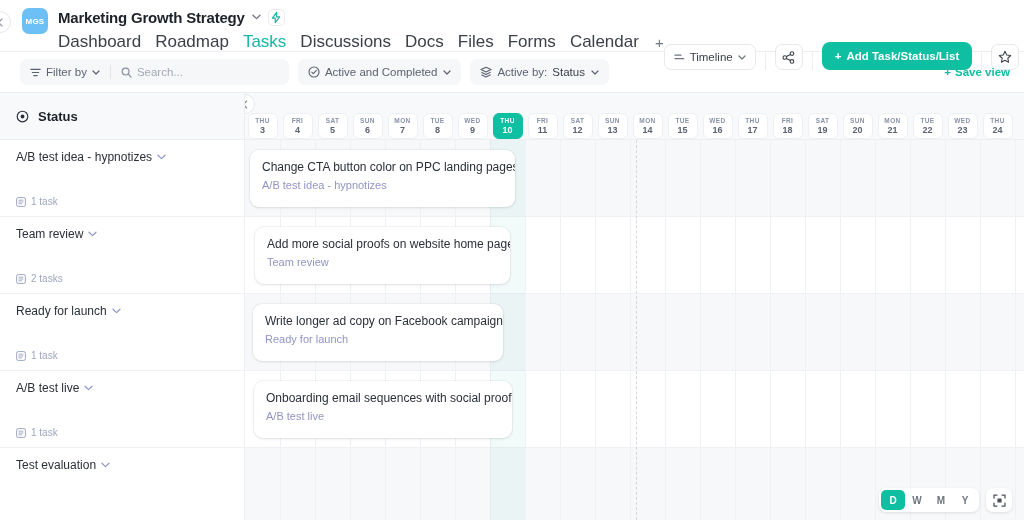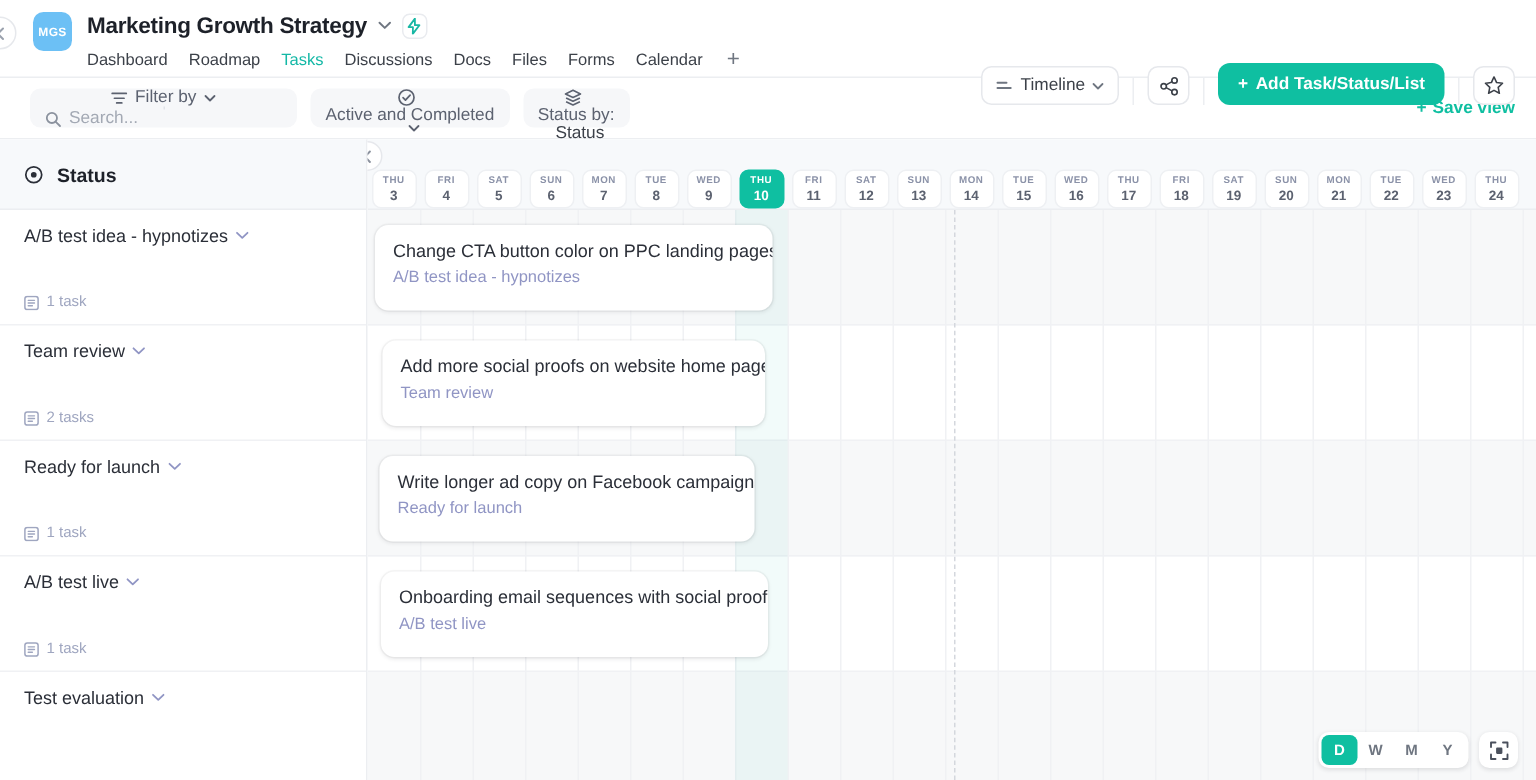--- a/index.html
+++ b/index.html
@@ -50,21 +50,21 @@
     letter-spacing: -.2px;
   }
   .caret { color: #6f7681; font-size: 10px; line-height: 1; }
   .bolt-box {
     width: 17px; height: 17px; border-radius: 5px;
     border: 1px solid #e9ebef; background: #fff;
     display: flex; align-items: center; justify-content: center;
   }
   .navtabs { display: flex; align-items: center; gap: 14px; margin-top: 5px; }
   .navtab {
-    font-size: 11px; color: #3c4149; white-space: nowrap;
+    font-size: 17px; color: #3c4149; white-space: nowrap;
   }
   .navtab.active { color: #14b8a6; }
   .navtab.plus { color: #6f7681; font-size: 15px; line-height: 1; padding-left: 2px; }
 
   .hdr-right {
     margin-left: auto;
     display: flex; align-items: flex-end; gap: 0;
     padding: 0 14px 0 0; height: 46px; margin-top: 24px;
   }
   .sep { width: 1px; height: 18px; background: #eceef1; margin: 0 9px; }
@@ -86,21 +86,21 @@
 
   
   .filterbar {
     height: 41px; display: flex; align-items: center;
     padding: 0 14px 0 20px; gap: 9px;
     border-bottom: 1px solid #eceef1; background: #fff;
   }
   .fb-group {
     height: 26px; background: #f6f7f9; border-radius: 7px;
     display: flex; align-items: center; padding: 0 10px;
-    font-size: 11.5px; color: #5c6270; flex-direction: column;
+    font-size: 11.5px; color: #5c6270;
   }
   .fb-group.search { flex: 0 0 auto; padding: 0; }
   .fb-sub { display: flex; align-items: center; gap: 5px; padding: 0 10px; height: 26px; }
   .fb-divider { width: 1px; height: 14px; background: #e1e4e9; }
   .search-input {
     border: 0; background: transparent; outline: none;
     font-family: "Liberation Sans", sans-serif;
     font-size: 11.5px; color: #5c6270; width: 142px;
   }
   .search-input::placeholder { color: #a3a9b4; }
@@ -357,21 +357,21 @@
   </div>
 
   <div class="fb-group">
     <span style="margin-right:5px">
       <svg width="12" height="12" viewBox="0 0 12 12">
           <path d="M6 1.2 L11 3.6 L6 6 L1 3.6 Z" fill="none" stroke="#5c6270" stroke-width="1.1" stroke-linejoin="round"></path>
           <path d="M1.4 6.3 L6 8.5 L10.6 6.3" fill="none" stroke="#5c6270" stroke-width="1.1" stroke-linejoin="round"></path>
           <path d="M1.4 8.8 L6 11 L10.6 8.8" fill="none" stroke="#5c6270" stroke-width="1.1" stroke-linejoin="round"></path>
         </svg>
     </span>
-    <span>Status by:</span>
+    <span>Active by:</span>
     <span style="margin-left:5px;color:#3c4149">Status</span>
     <span style="margin-left:6px">
       <svg width="8" height="5" viewBox="0 0 8 5">
           <path d="M1 1 L4 4 L7 1" fill="none" stroke="#5c6270" stroke-width="1.2" stroke-linecap="round" stroke-linejoin="round"></path>
         </svg>
     </span>
   </div>
 
   <div class="save-view">
     <span>+</span>

